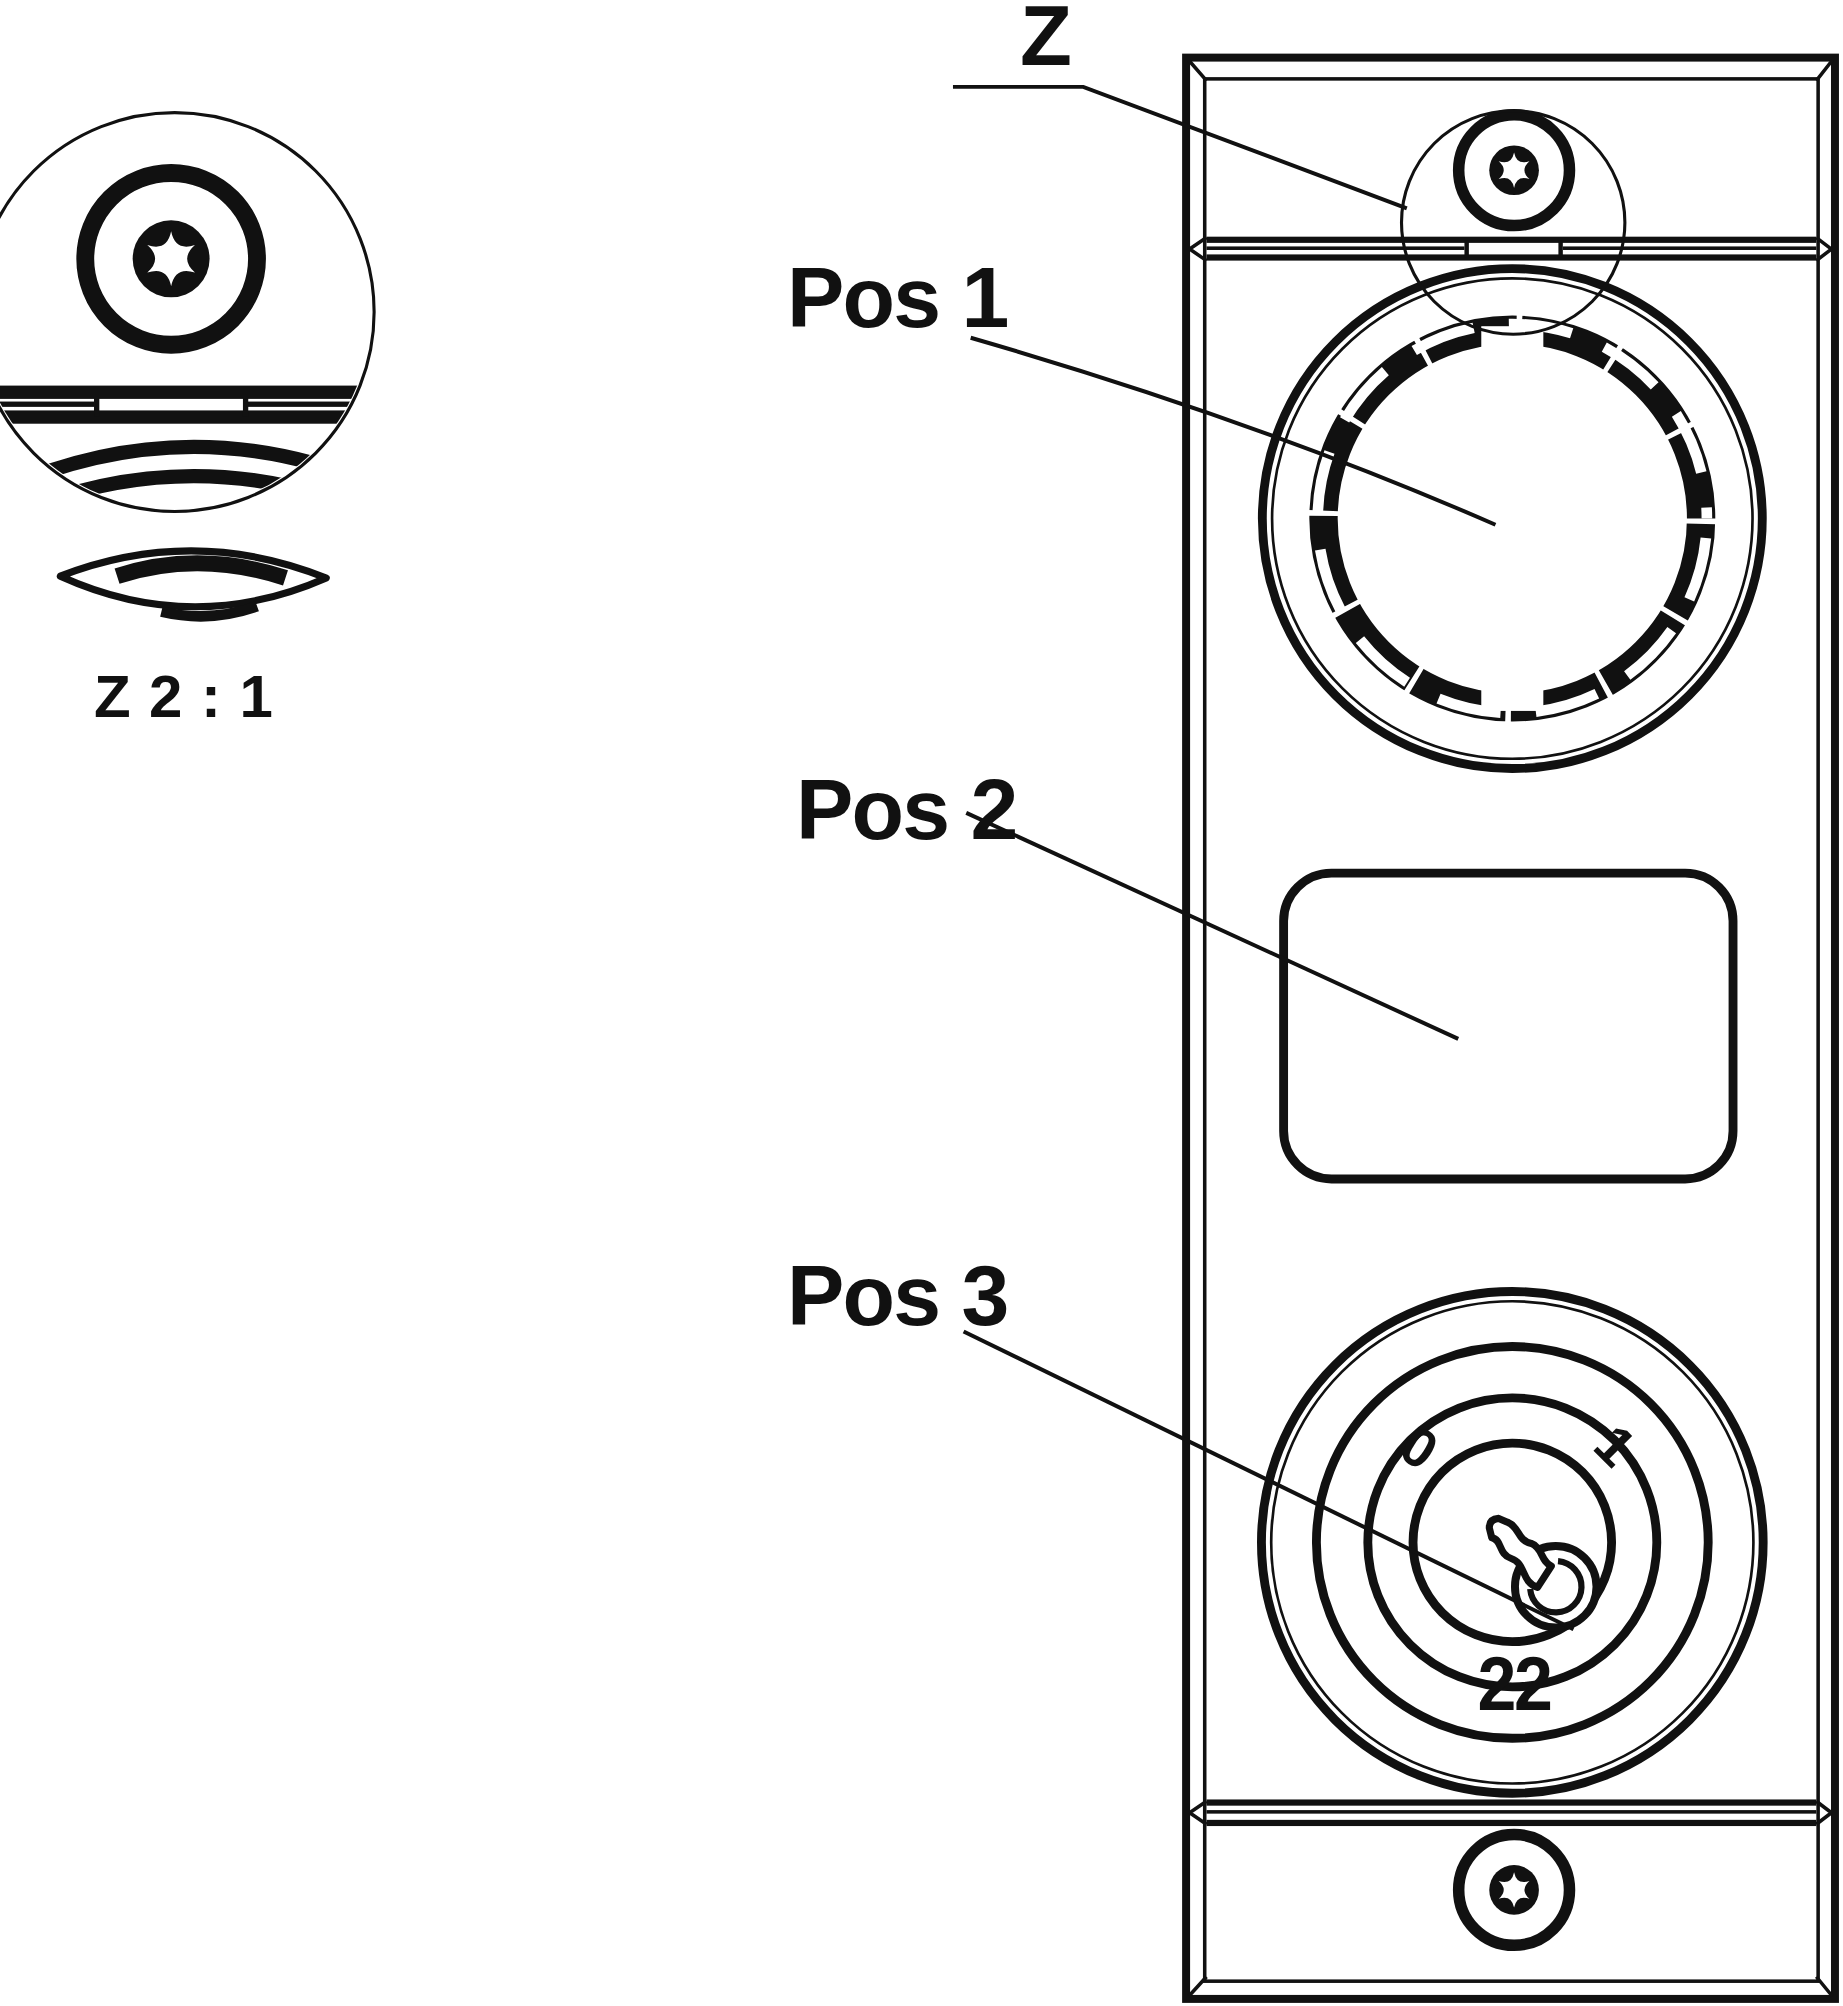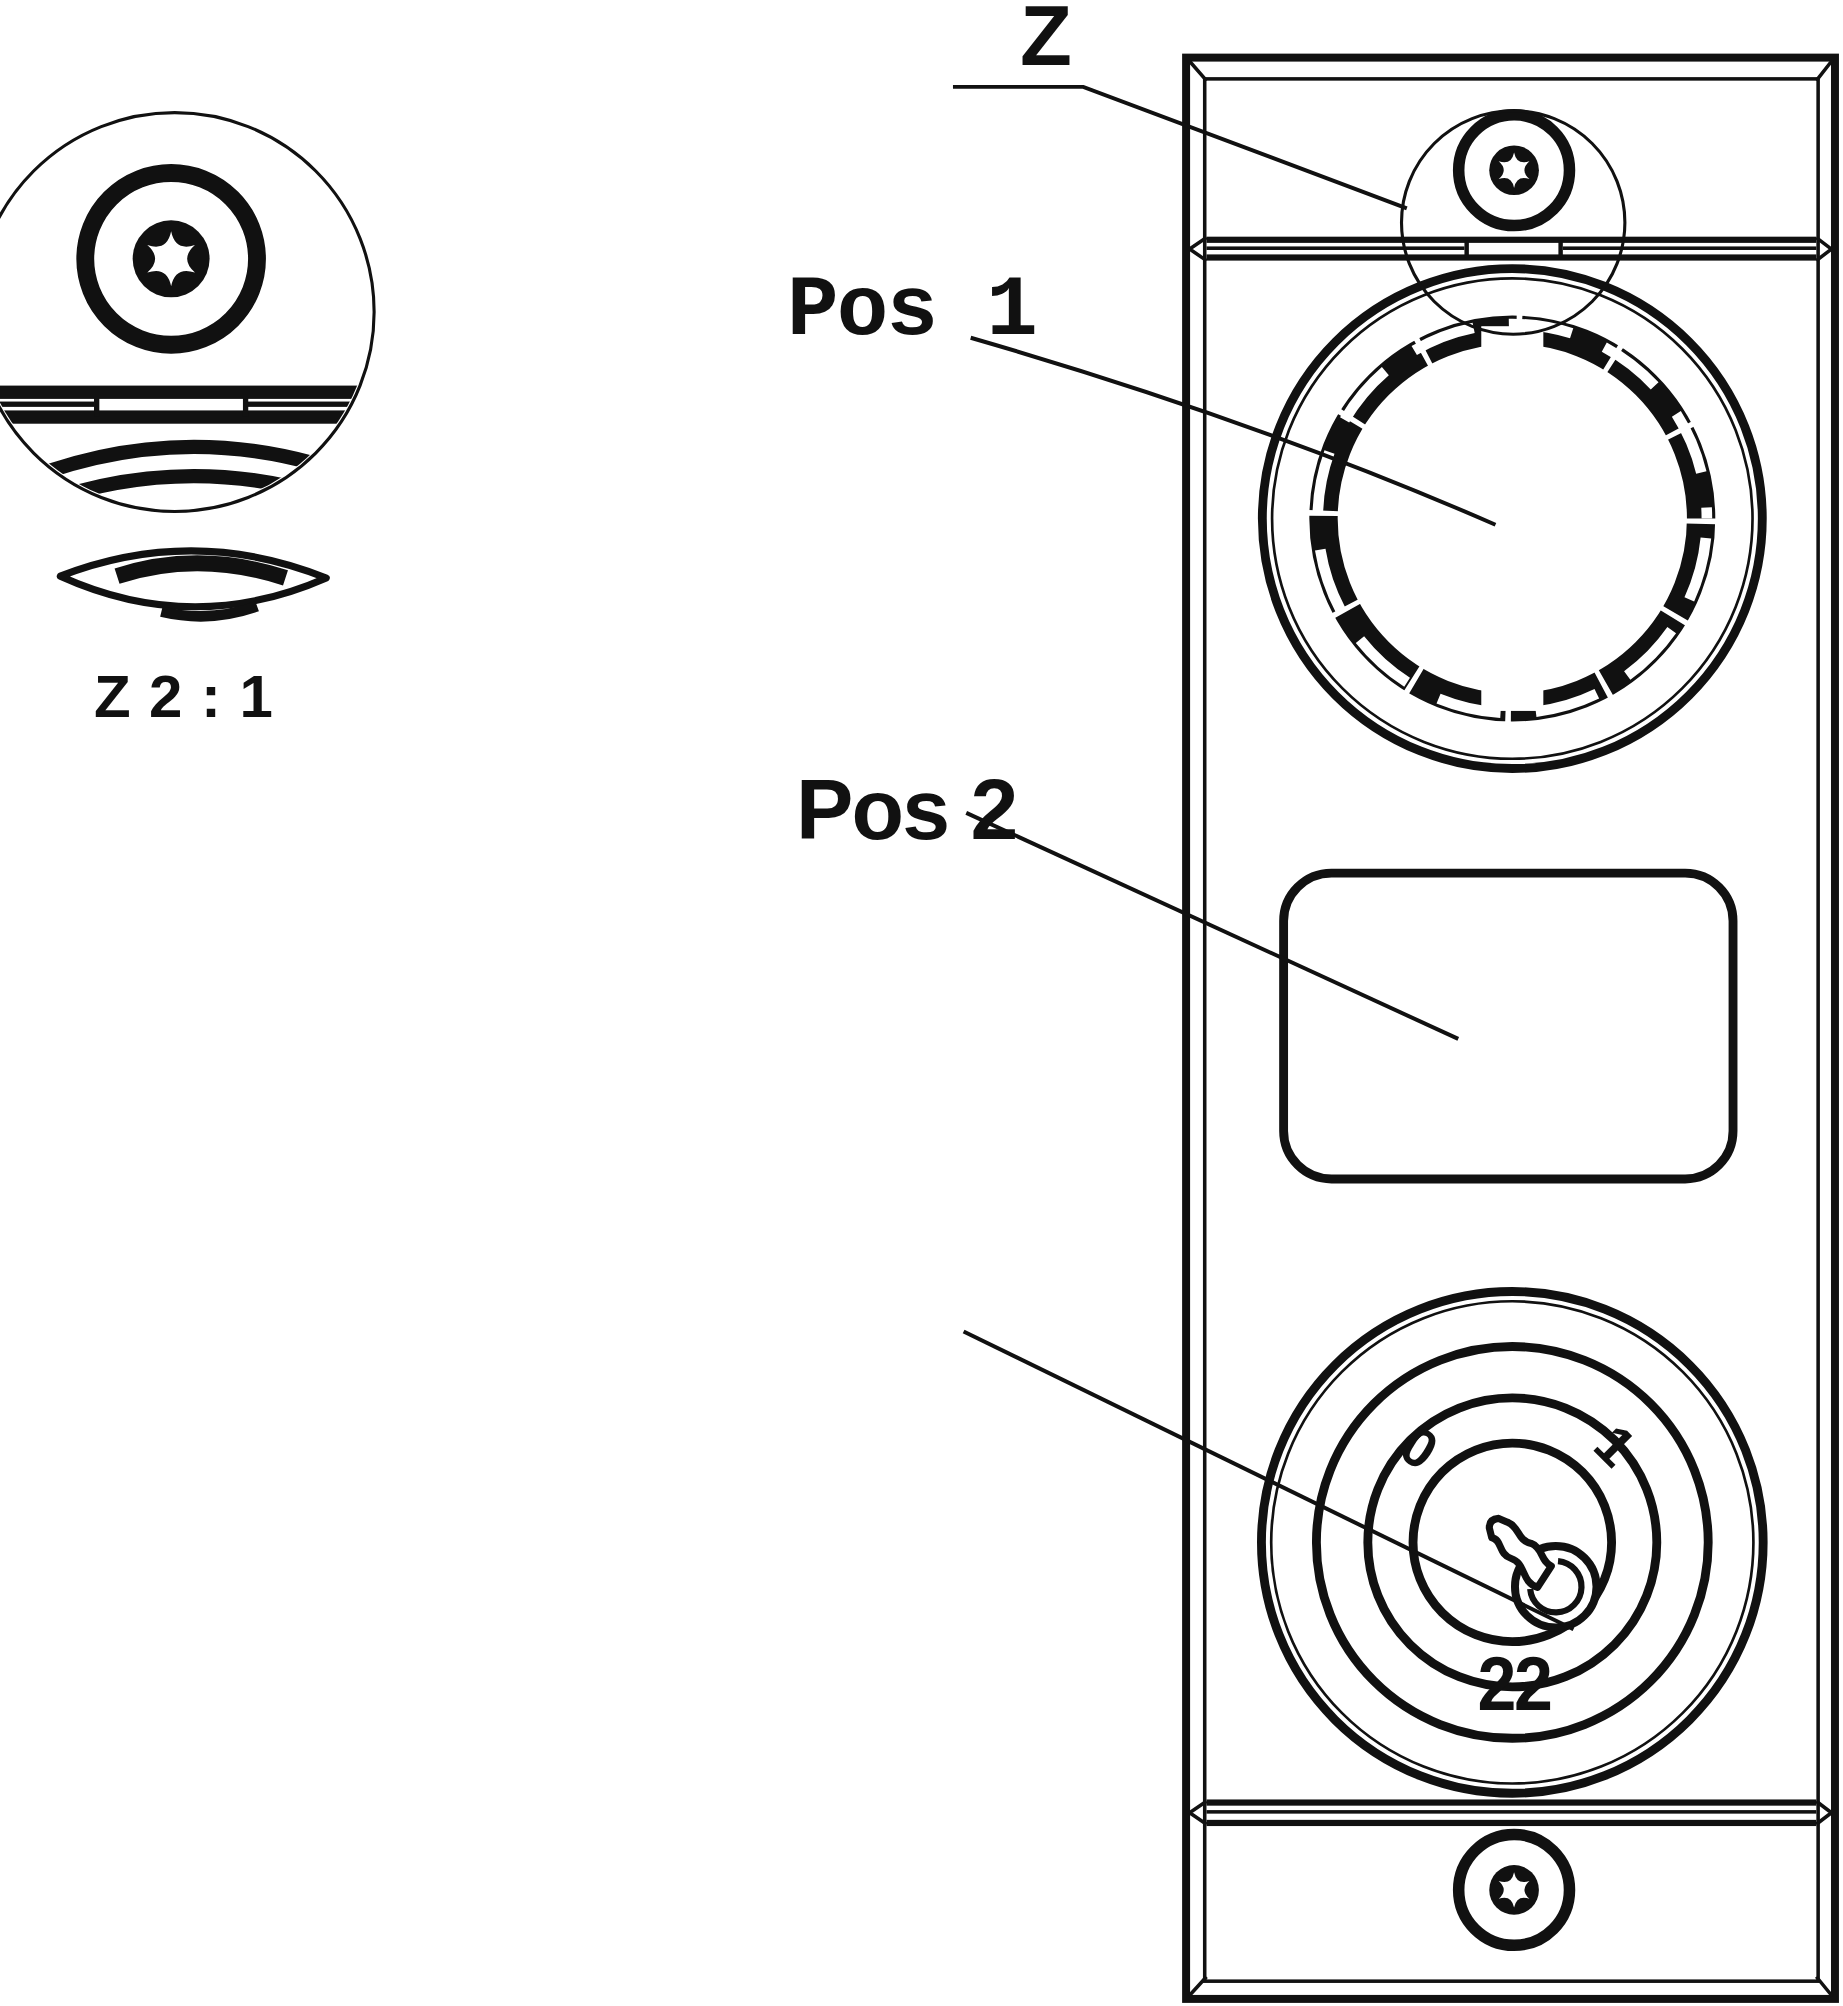--- a/index.html
+++ b/index.html
@@ -118,22 +118,23 @@
 
     <g class="s" stroke-width="4.5">
       <path d="M 1075,98 L 1222,98 L 1587,235"></path>
       <path d="M 1095,381 Q 1420,475 1687,592"></path>
       <path d="M 1090,917 L 1645,1172"></path>
       <path d="M 1087,1502 L 1775,1838"></path>
     </g>
   </svg>
 
   <div class="lbl lbl-z" style="left:1020px; top:-7px;">Z</div>
-  <div class="lbl lbl-pos" style="left:787px;  top:268px;font-family:Liberation Mono, monospace;">Pos 1</div>
+  <div class="lbl lbl-pos" style="left:787px;  top:254px;">Pos 1</div>
   <div class="lbl lbl-pos" style="left:796px;  top:766px;">Pos 2</div>
+  <div class="lbl lbl-pos" style="left:787px;  top:1252px;">Pos 3</div>
   <div class="lbl lbl-scale" style="left:94px; top:667px;">Z 2 : 1</div>
 
   <div class="dial dial-mark" style="left:1419px; top:1448px; transform:translate(-50%,-50%) rotate(33deg);">0</div>
   <div class="dial dial-mark" style="left:1615px; top:1446px; transform:translate(-50%,-50%) rotate(45deg);">1</div>
   <div class="dial dial-num" style="left:1514px; top:1684px; transform:translate(-50%,-50%) scaleX(.92);">22</div>
 
 </div>
 
 
 </body></html>

